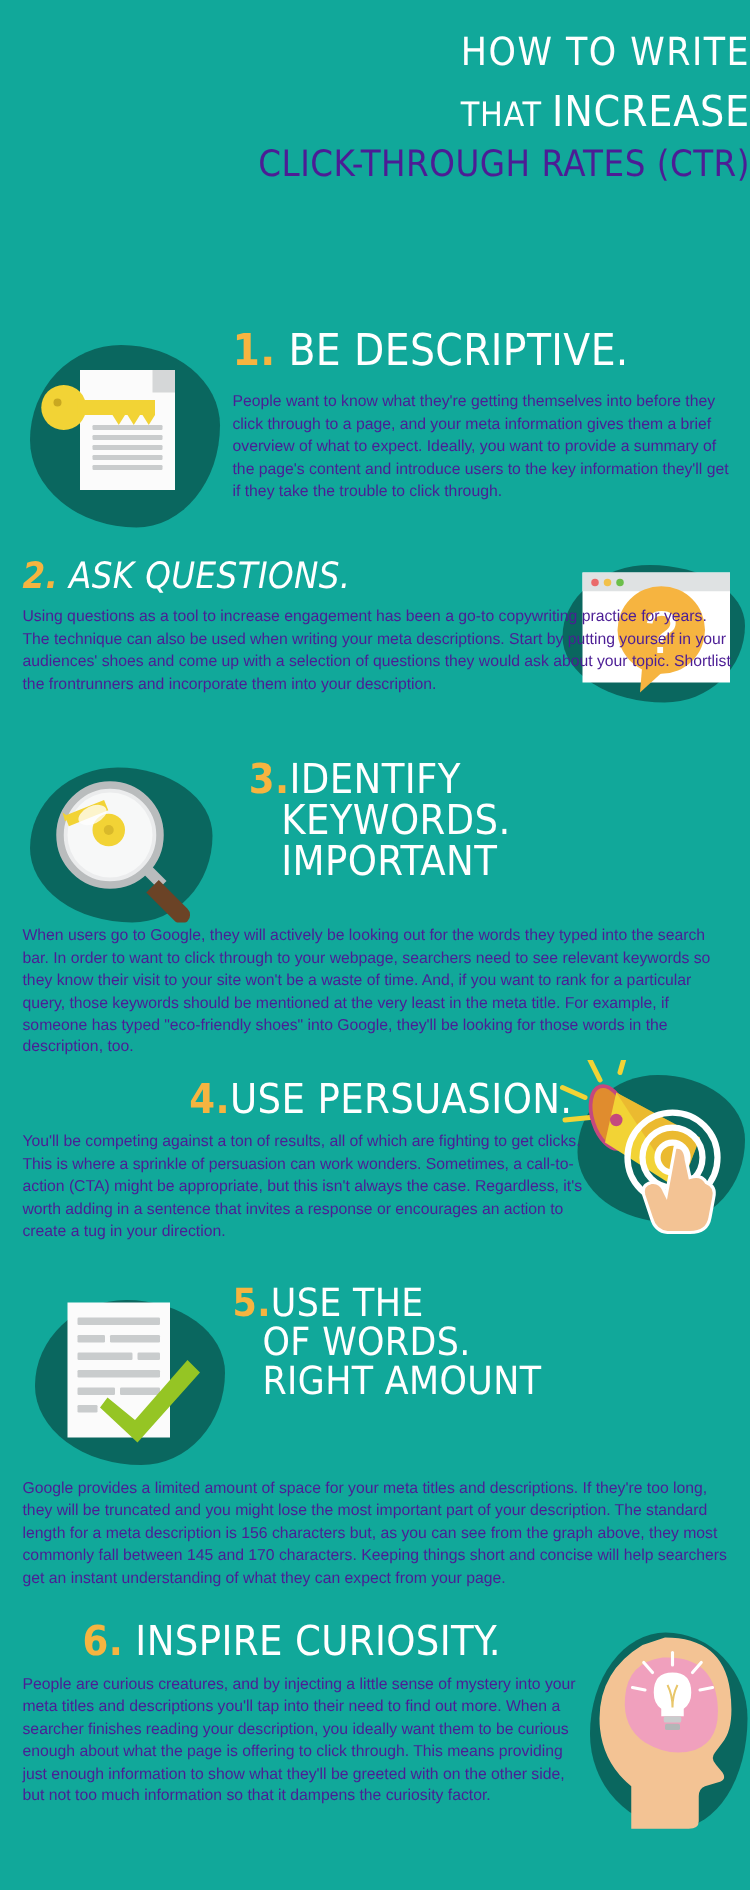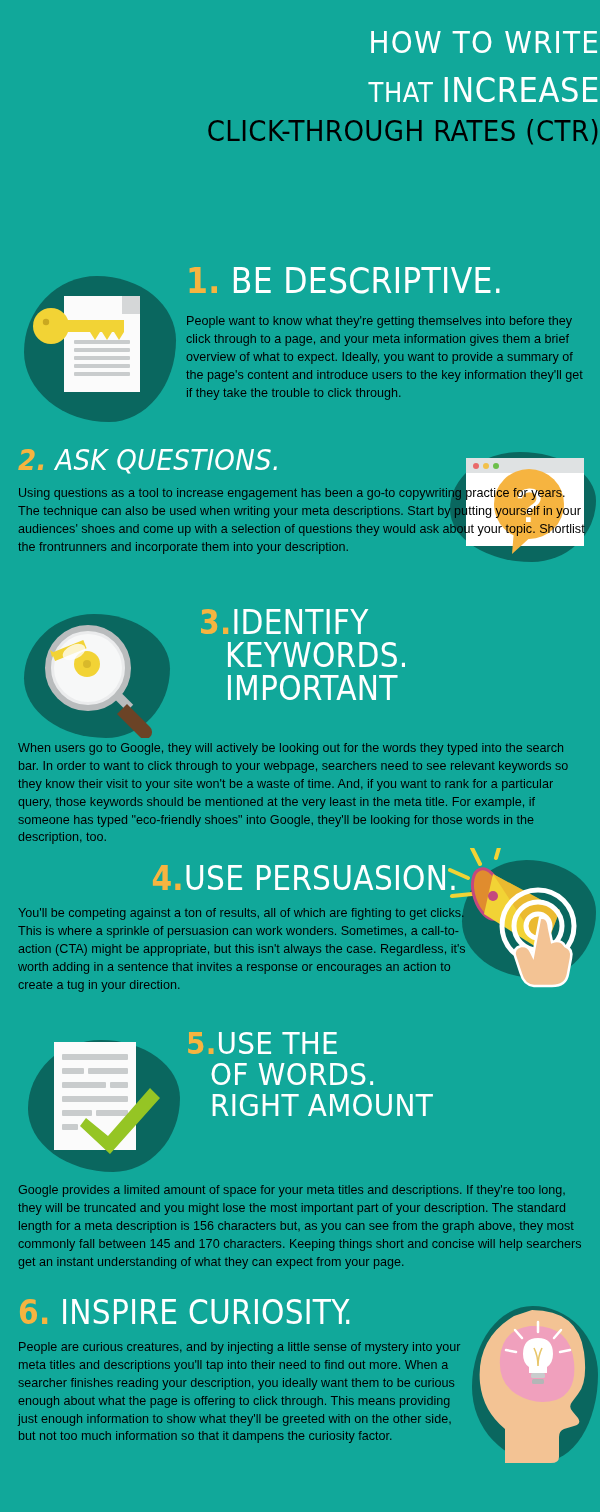--- a/index.html
+++ b/index.html
@@ -42,37 +42,37 @@
     font-family:"DejaVu Sans Condensed","Liberation Sans",sans-serif;
   }
   .hdr-line3 {
     margin-top:10px;
     font-size:34px; color:#ffffff; letter-spacing:0.6px;
     font-family:"DejaVu Sans Condensed","Liberation Sans",sans-serif;
   }
   .hdr-line3 .small { font-size:27px; }
   .hdr-line4 {
     margin-top:4px;
-    font-size:29px; color:#000000; letter-spacing:0.4px;
+    font-size:29px; color:#4c1d95; letter-spacing:0.4px;
     font-family:"DejaVu Sans Condensed","Liberation Sans",sans-serif;
   }
 
   
   .section { position:absolute; left:0; width:600px; }
   .num {
     color:#f6b440; font-weight:bold;
     font-family:"DejaVu Sans Condensed","Liberation Sans",sans-serif;
   }
   .head {
     color:#ffffff; font-weight:400;
     letter-spacing:0.3px; line-height:1.0;
     font-family:"DejaVu Sans Condensed","Liberation Sans",sans-serif;
   }
   .body {
-    color:#000000; font-size:12.6px; line-height:1.42;
+    color:#4c1d95; font-size:12.6px; line-height:1.42;
     font-family:"Liberation Sans", sans-serif;
     font-weight:300;
   }
   .blob {
     position:absolute;
     background:#0a675f;
     border-radius:48% 52% 44% 56% / 52% 44% 56% 48%;
   }
   .icon-wrap { position:absolute; }
 
@@ -231,18 +231,18 @@
         </g>
         <g>
           <path d="M68 34 q15 0 15 16 q0 9 -6 13 l0 6 l-18 0 l0 -6 q-6 -4 -6 -13 q0 -16 15 -16 z" fill="#ffffff"></path>
           <rect x="61" y="69" width="14" height="5" rx="1.5" fill="#c9cccd"></rect>
           <rect x="62" y="75" width="12" height="5" rx="1.5" fill="#b3b6b7"></rect>
           <path d="M64 44 q4 8 4 18 M72 44 q-4 8 -4 18" stroke="#e8c66a" stroke-width="1.6" fill="none"></path>
         </g>
       </svg>
     </div>
     <div style="position:absolute; left:18px; top:0px; width:460px;">
-      <div class="head" style="font-size:33px;"><span class="num">6.</span> <span>INSPIRE CURIOSITY.</span></div>
+      <div class="head" style="font-size:33px;margin-left:48px;"><span class="num">6.</span> <span>INSPIRE CURIOSITY.</span></div>
       <div class="body" style="margin-top:10px; width:450px;">People are curious creatures, and by injecting a little sense of mystery into your meta titles and descriptions you'll tap into their need to find out more. When a searcher finishes reading your description, you ideally want them to be curious enough about what the page is offering to click through. This means providing just enough information to show what they'll be greeted with on the other side, but not too much information so that it dampens the curiosity factor.</div>
     </div>
   </div>
 
 </div>
 
 </body></html>

